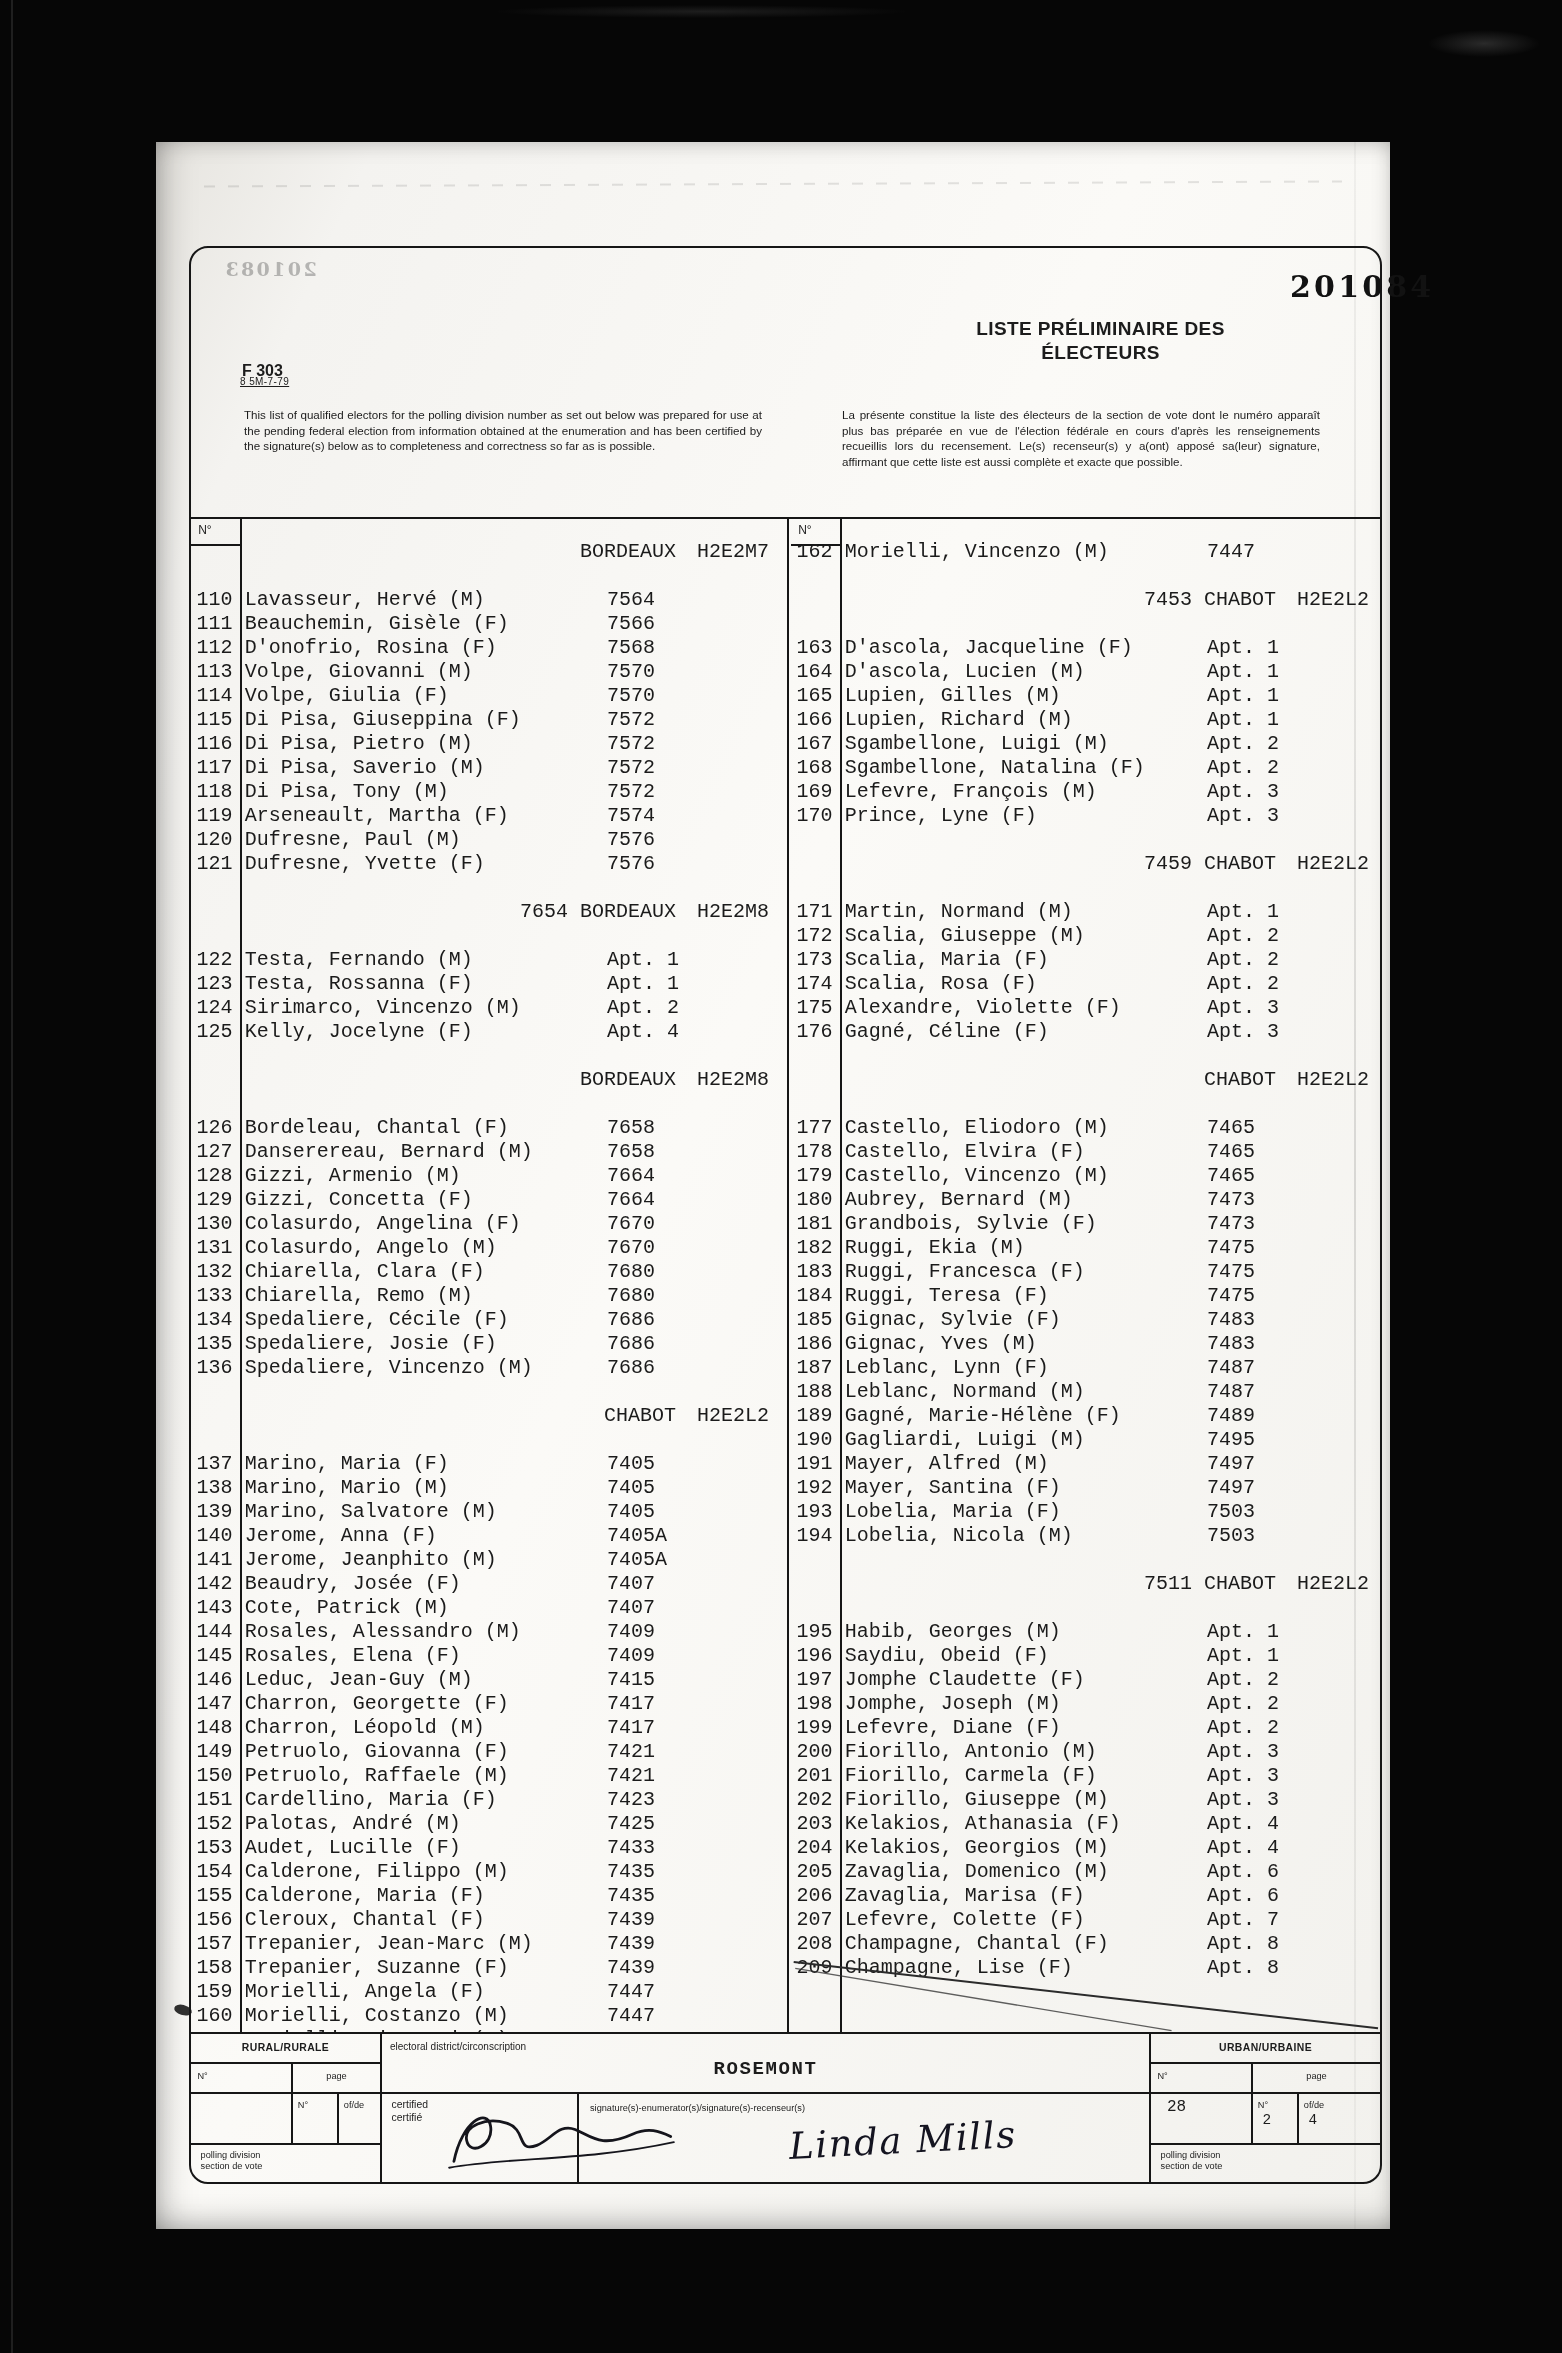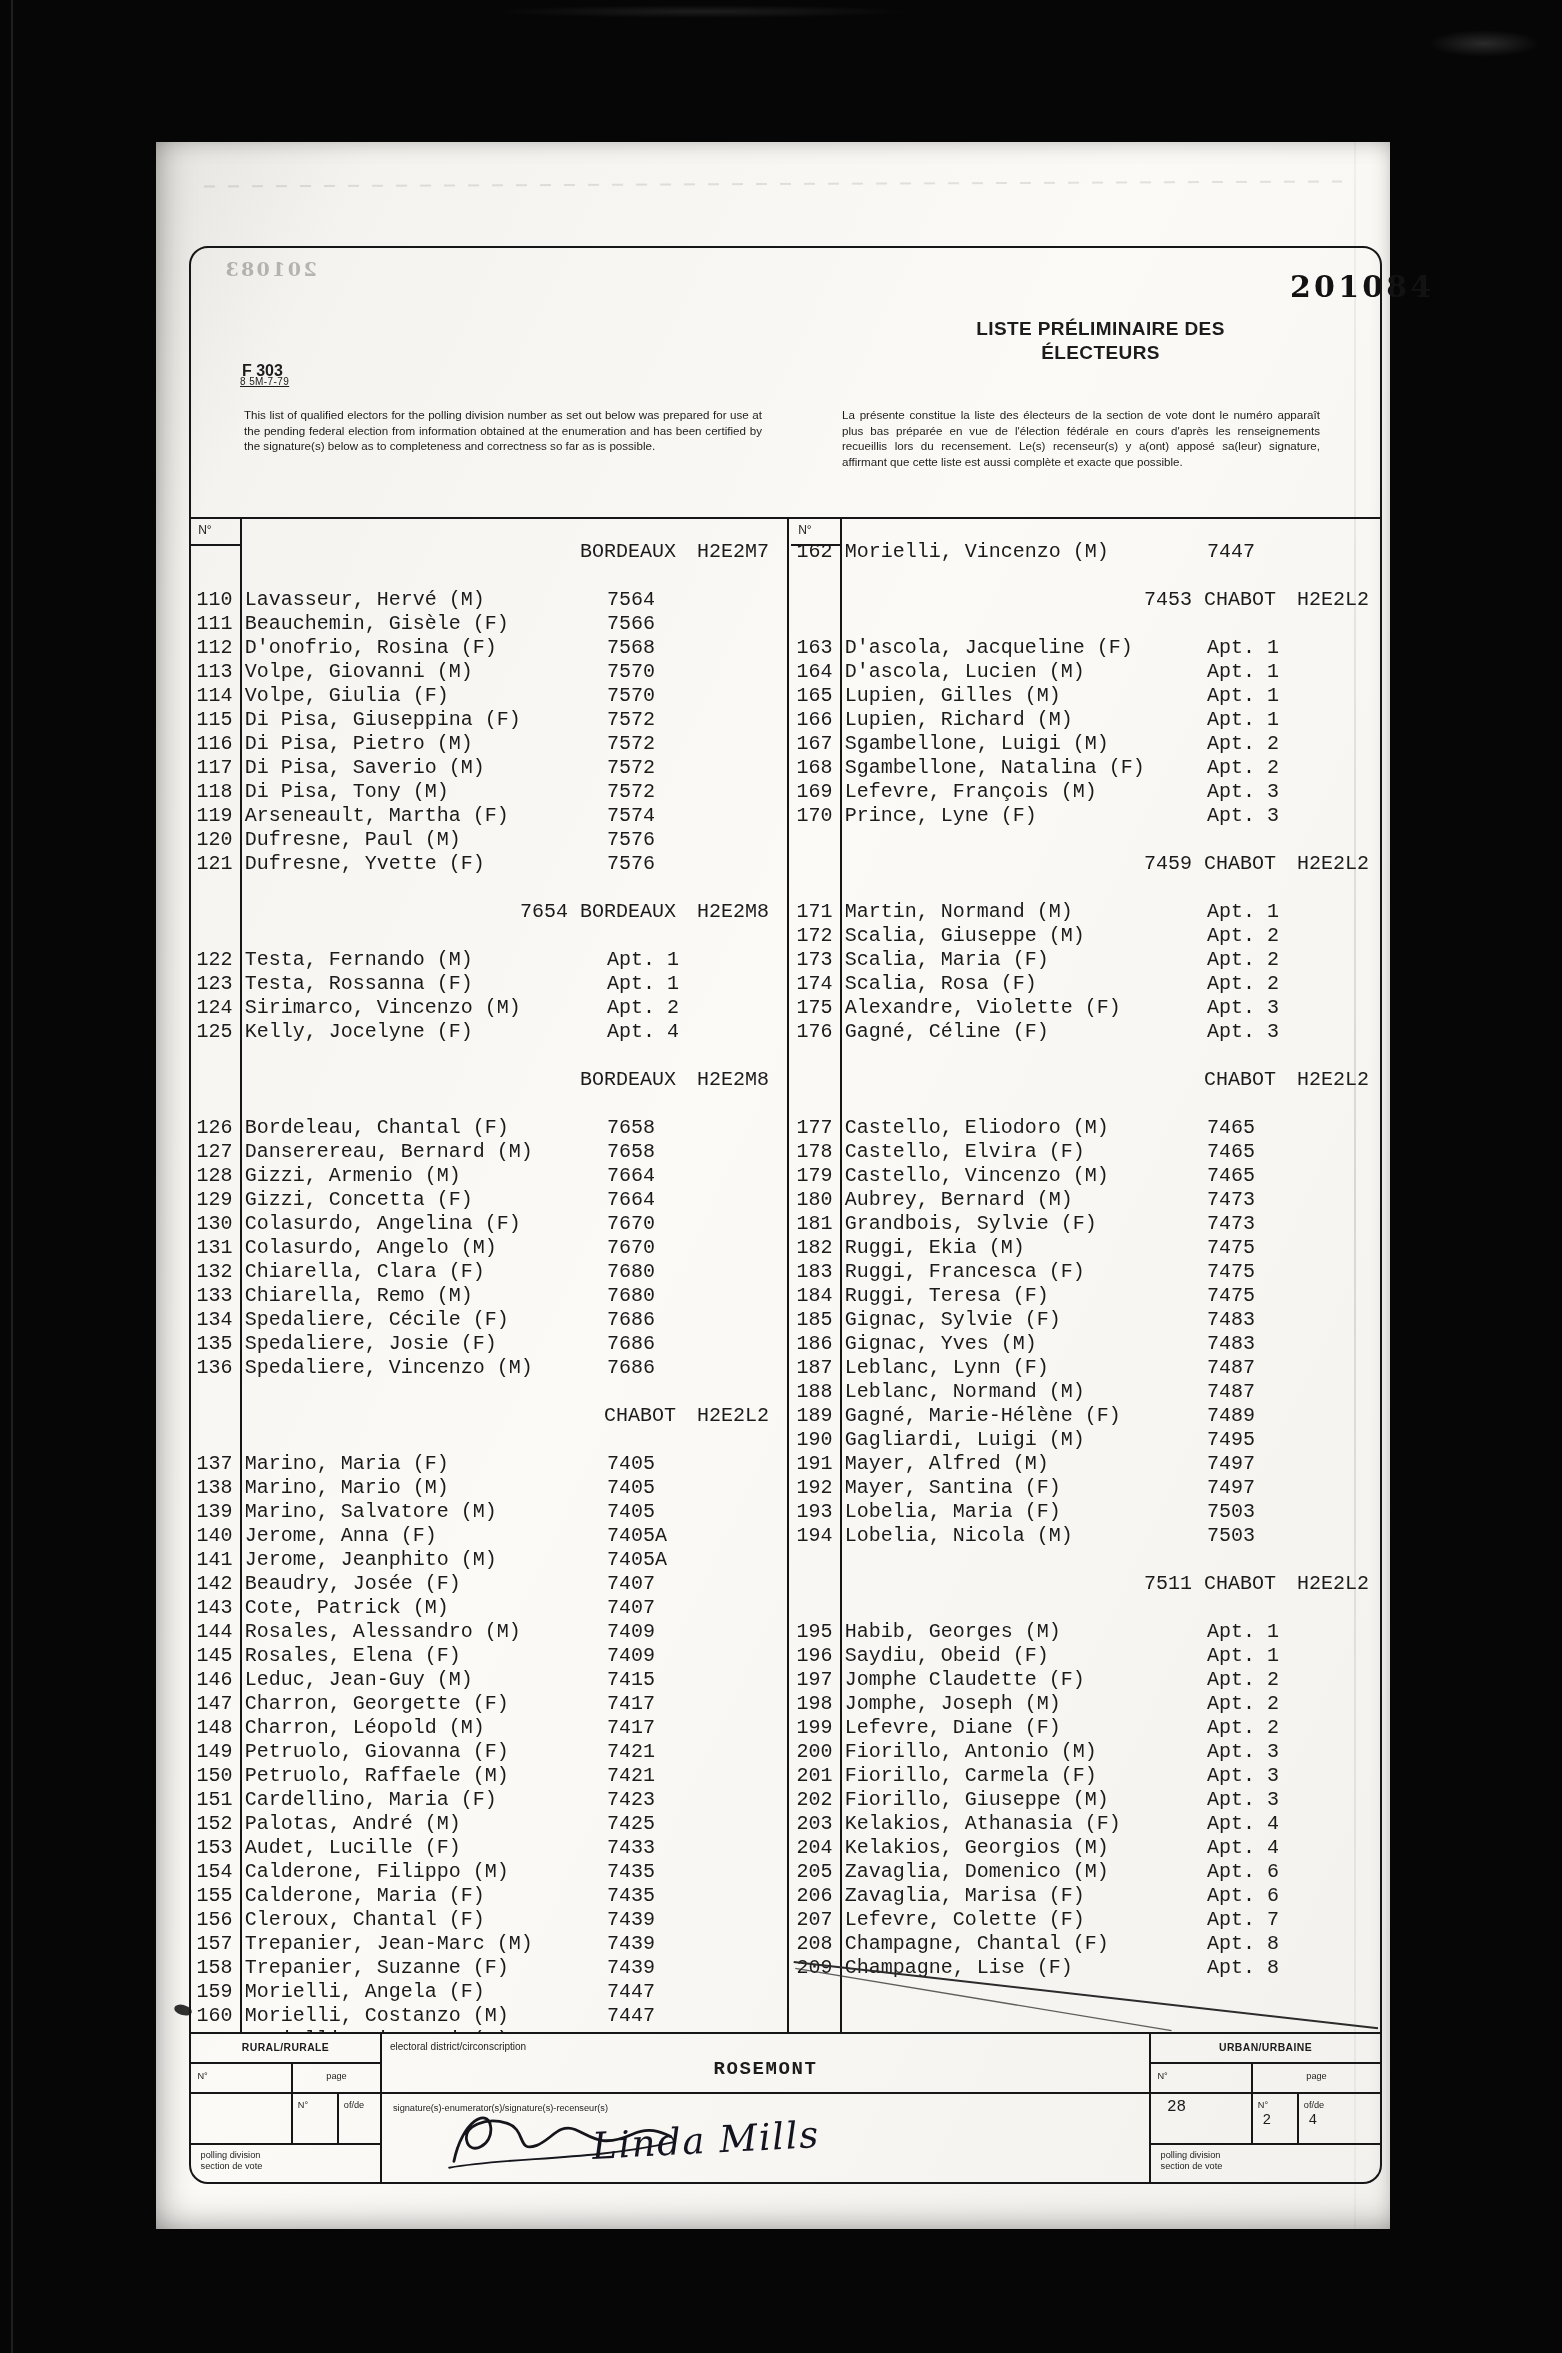--- a/index.html
+++ b/index.html
@@ -296,20 +296,24 @@
           <span>section de vote</span>
         </div>
       </div>
 
       <div class="fblock fmid">
         <div class="fm1">
           <span class="flabel">electoral district/circonscription</span>
           <div class="district">ROSEMONT</div>
         </div>
         <div class="fm2">
+          <div class="certcell">
+            <span>certified</span>
+            <span>certifié</span>
+          </div>
           <svg class="scribble" width="247" height="80" viewBox="0 0 310 100">
             <path d="M20 78 C30 28 62 10 66 34 C70 58 40 72 36 52 C32 34 60 22 86 30 C112 38 98 68 124 58 C142 51 152 30 172 38 C192 46 204 62 244 44 C264 35 278 40 292 47" fill="none" stroke="#15151c" stroke-width="3.5" stroke-linecap="round"></path>
             <path d="M14 86 C95 72 185 78 296 54" fill="none" stroke="#15151c" stroke-width="2.4" stroke-linecap="round"></path>
           </svg>
           <div class="sigcell">
             <span class="flabel">signature(s)-enumerator(s)/signature(s)-recenseur(s)</span>
             <div class="cursive">Linda Mills</div>
           </div>
         </div>
       </div>

